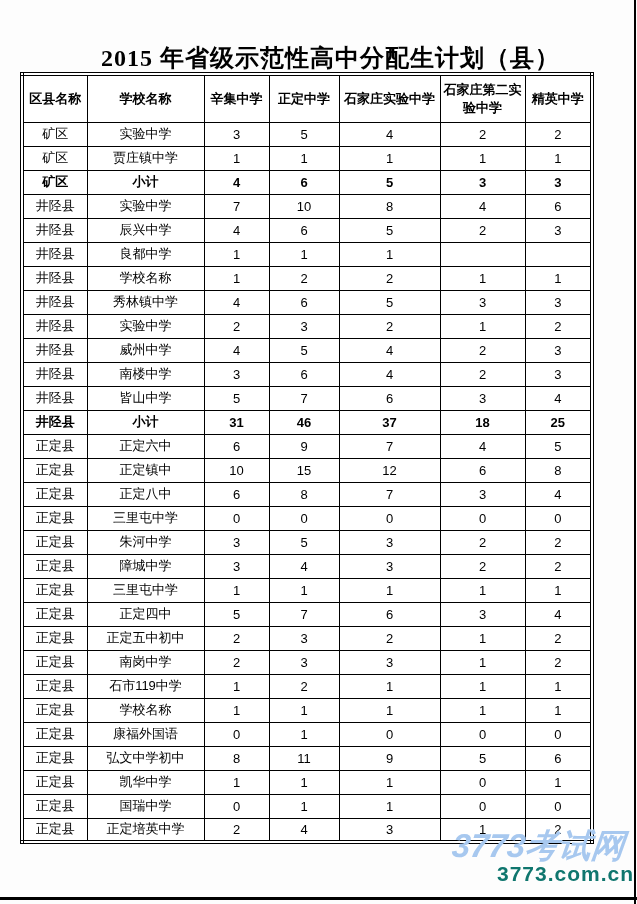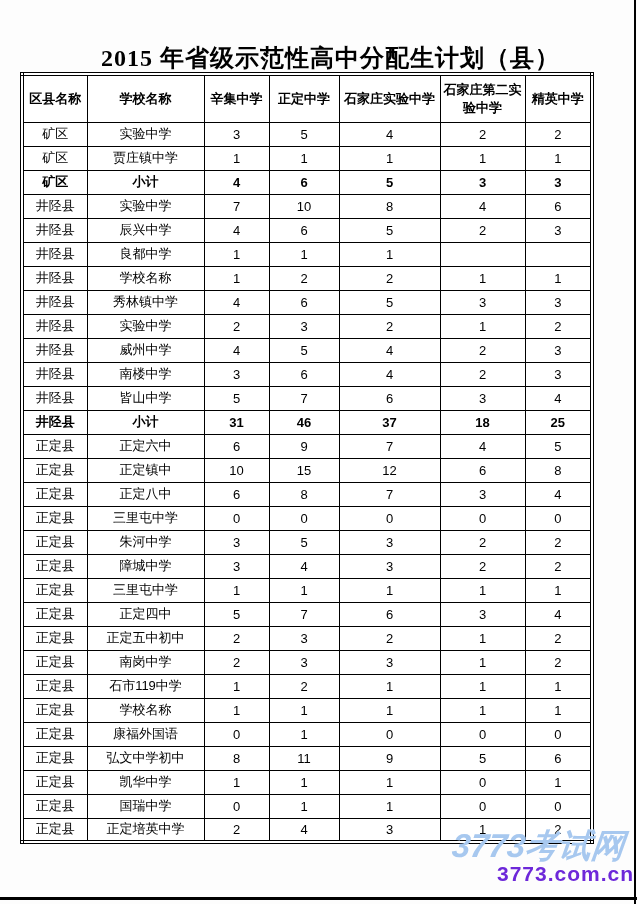--- a/index.html
+++ b/index.html
@@ -375,17 +375,17 @@
         <td>4</td>
         <td>3</td>
         <td>1</td>
         <td>2</td>
       </tr>
     </tbody>
 </table>
 
 <div class="watermark">
   <div class="wm-logo" style="color: rgb(167, 200, 239);">3773考试网</div>
-  <div class="wm-url" style="color: #6d28d9;">3773.com.cn</div>
+  <div class="wm-url" style="color: #0f766e;">3773.com.cn</div>
 </div>
 
 <div class="edge-line-v"></div>
 <div class="edge-line-h"></div>
 
 </body></html>

